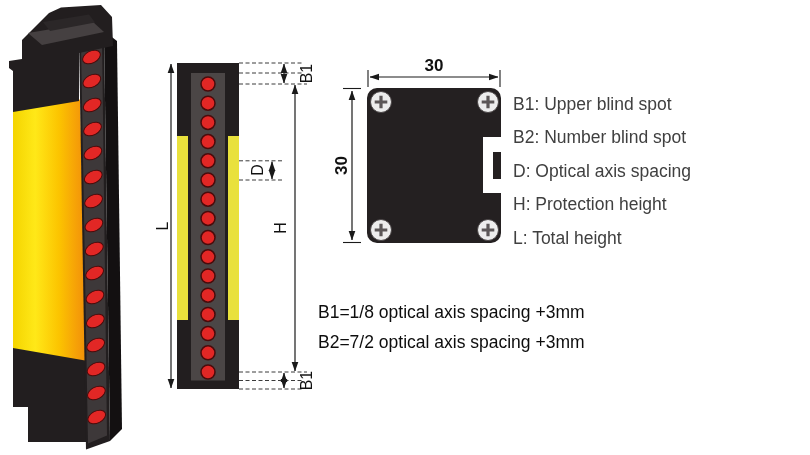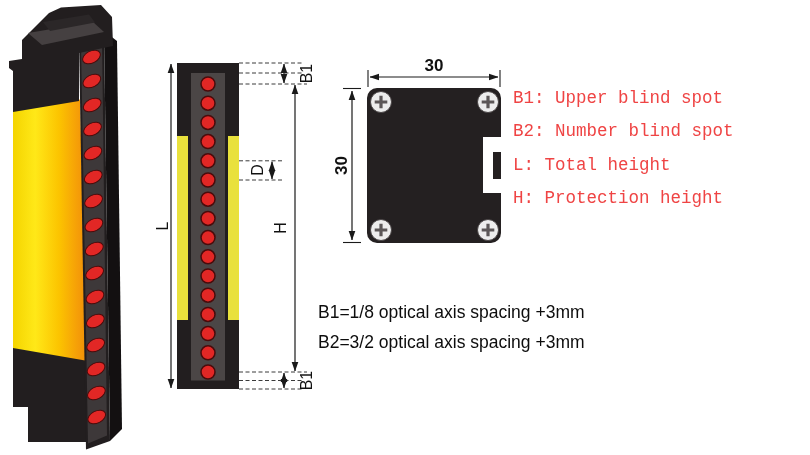--- a/index.html
+++ b/index.html
@@ -12,22 +12,22 @@
   .frontview{ left:155px; top:40px; width:175px; height:380px; }
   .topview { left:330px; top:45px; width:180px; height:205px; }
 
   .dim     { stroke:#1a1a1a; stroke-width:1.2; fill:none; }
   .tick    { stroke:#1a1a1a; stroke-width:1.1; fill:none; }
   .dash    { stroke:#3a3a3a; stroke-width:1; stroke-dasharray:4 2.5; fill:none; }
   .dimtext { font-family:"Liberation Sans", sans-serif; font-size:16px; fill:#111; }
   .dimtext-bold { font-family:"Liberation Sans", sans-serif; font-size:17px; font-weight:bold; fill:#111; }
 
   .legend {
-    position:absolute; left:513px; top:82px;
-    font-size:17.5px; color:#ef4444; line-height:33.4px; white-space:nowrap;font-family:Liberation Mono, monospace;
+    position:absolute; left:513px; top:88px;
+    font-size:17.5px; color:#404040; line-height:33.4px; white-space:nowrap;
   }
   .formulas {
     position:absolute; left:318px; top:297px;
     font-size:17.5px; color:#0d0d0d; line-height:30px; white-space:nowrap;
   }
 </style>
 </head>
 <body>
 
 <div class="canvas">
@@ -159,22 +159,23 @@
 
     <line class="tick" x1="13" y1="43.5" x2="31" y2="43.5"></line>
     <line class="tick" x1="13" y1="197.5" x2="31" y2="197.5"></line>
     <line class="dim" x1="22" y1="46" x2="22" y2="195" marker-start="url(#arr)" marker-end="url(#arr)"></line>
     <text class="dimtext-bold" x="11" y="126" text-anchor="middle" transform="rotate(-90 11 120.5)">30</text>
   </svg>
 
   <div class="legend">
     <div>B1: Upper blind spot</div>
     <div>B2: Number blind spot</div>
+    <div>D: Optical axis spacing</div>
+    <div>H: Protection height</div>
     <div>L: Total height</div>
-    <div>H: Protection height</div>
   </div>
 
   <div class="formulas">
     <div>B1=1/8 optical axis spacing +3mm</div>
-    <div>B2=3/2 optical axis spacing +3mm</div>
+    <div>B2=7/2 optical axis spacing +3mm</div>
   </div>
 
 </div>
 
 </body></html>

